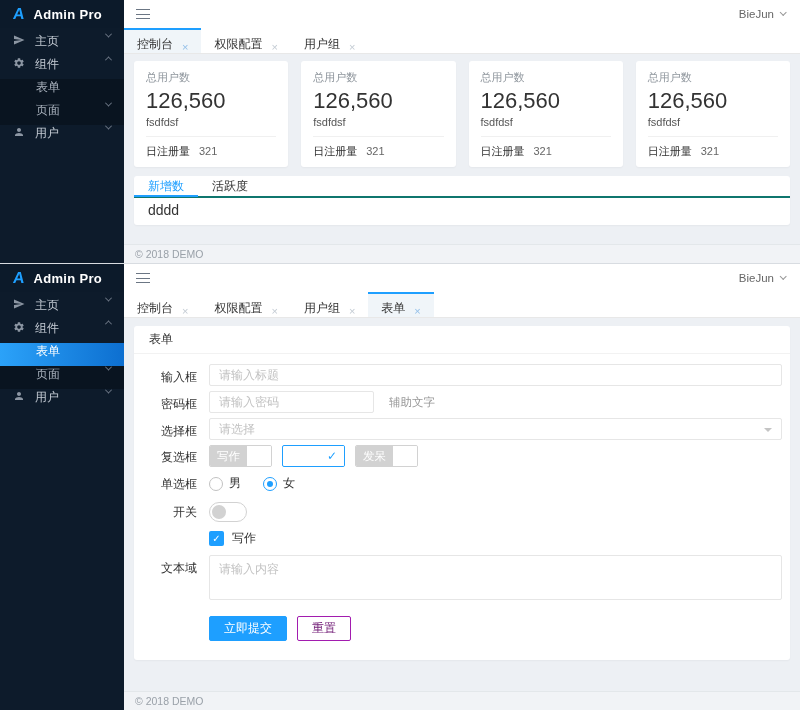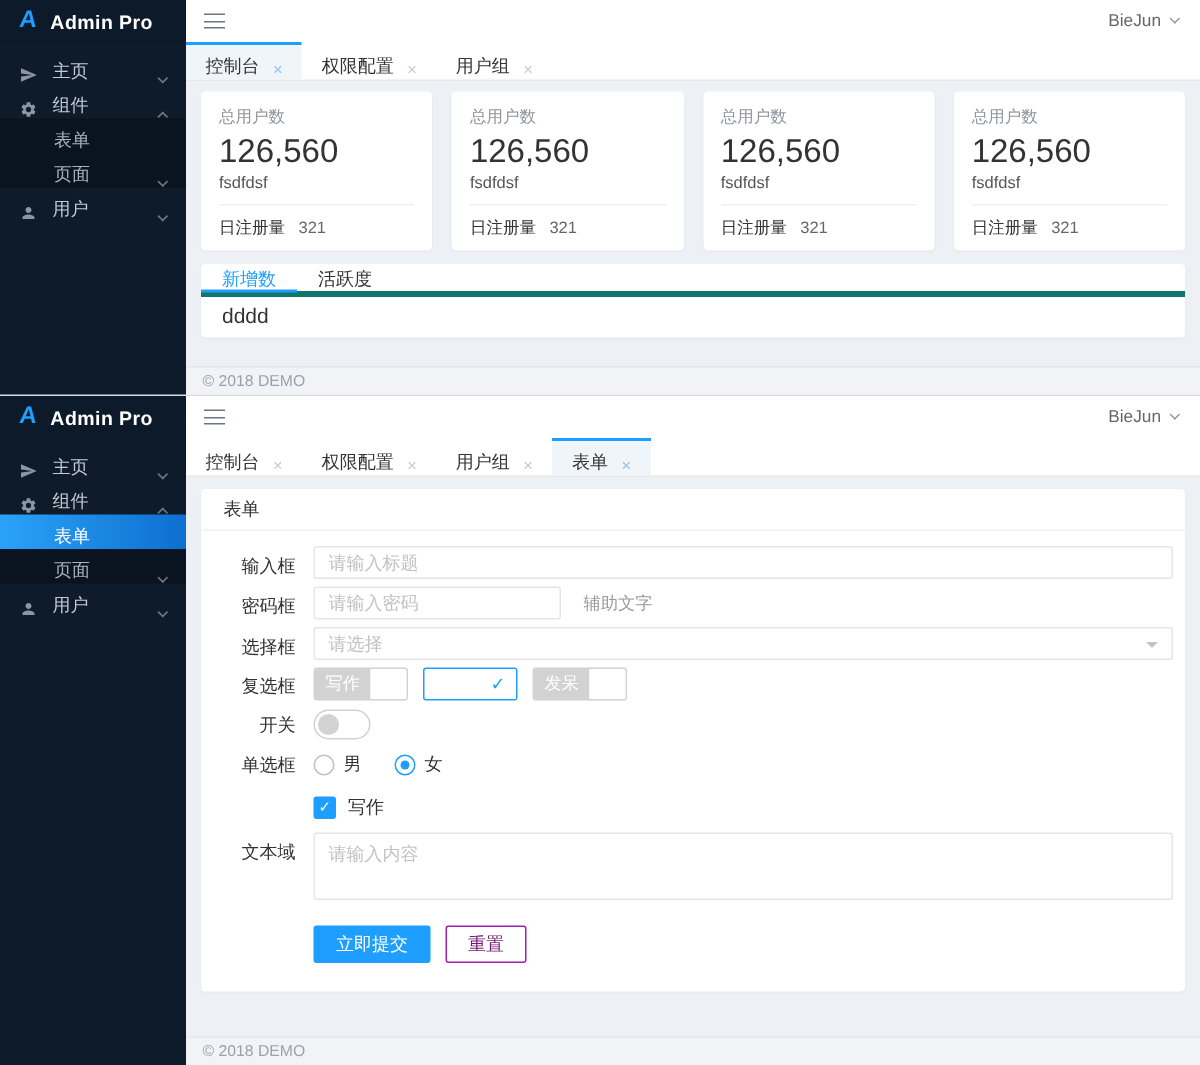--- a/index.html
+++ b/index.html
@@ -9,21 +9,21 @@
   .section { display:flex; width:800px; }
   .section-top { height:263px; }
   .section-bottom { height:447px; border-top:1px solid #d8dce1; }
 
   
   .sidebar { width:124px; flex-shrink:0; background:#0d1b2b; display:flex; flex-direction:column; }
   .logo { height:28px; background:#0c1a2a; display:flex; align-items:center; padding-left:13px; }
   .logo-a { color:#1e9fff; font-weight:bold; font-size:16px; transform:skewX(-6deg); margin-right:9px; }
   .logo-title { color:#ffffff; font-size:13px; font-weight:bold; letter-spacing:.3px; }
   .nav { padding-top:5px; font-size:12px; }
-  .nav-item { height:23px; display:flex; align-items:flex-end; padding:0 13px; cursor:pointer; }
+  .nav-item { height:23px; display:flex; align-items:flex-start; padding:0 13px; cursor:pointer; }
   .nav-item .nicon { width:13px; height:13px; margin-right:9px; display:flex; align-items:center; }
   .nav-item .nicon svg { width:12px; height:12px; fill:#8c96a3; }
   .nav-item .nlabel { flex:1; color:#c4cbd4; }
   .chev { width:5px; height:5px; border-right:1px solid #6e7987; border-bottom:1px solid #6e7987; flex-shrink:0; }
   .chev.down { transform:rotate(45deg) translate(-1px,-1px); }
   .chev.up { transform:rotate(-135deg) translate(-1px,-1px); }
   .nav-sub { background:#091420; }
   .nav-sub .nav-item { padding-left:36px; }
   .nav-sub .nlabel { color:#a9b2bd; }
   .nav-sub .nav-item.active { background:linear-gradient(90deg,#2ba2f9,#0d6fd0); }
@@ -52,21 +52,21 @@
   .card { background:#fff; border-radius:3px; box-shadow:0 1px 2px rgba(0,0,0,.04); }
   .stat { flex:1; padding:9px 12px 0; }
   .stat-title { font-size:11px; color:#8e959c; }
   .stat-value { font-size:22px; color:#333; margin-top:3px; }
   .stat-note { font-size:11px; color:#555; margin:2px 0 8px; }
   .stat-foot { border-top:1px solid #f0f0f0; padding:7px 0 8px; font-size:11px; display:flex; gap:9px; align-items:baseline; }
   .stat-foot .k { color:#333; }
   .stat-foot .v { color:#666; }
 
   .panel-card { margin-top:9px; }
-  .ptabs { display:flex; border-bottom:4px solid #0f766e; height:22px; font-size:12px; }
+  .ptabs { display:flex; border-bottom:2px solid #0f766e; height:22px; font-size:12px; }
   .ptab { padding:0 14px; line-height:21px; color:#333; cursor:pointer; border-bottom:2px solid transparent; margin-bottom:-1px; }
   .ptab.active { color:#1e9fff; border-bottom-color:#1e9fff; }
   .pbody { padding:4px 14px 7px; font-size:14px; color:#333; }
 
   
   .form-card { margin-top:1px; }
   .form-head { padding:5px 15px; font-size:12px; color:#333; border-bottom:1px solid #f2f2f2; }
   .form-body { padding:10px 8px 14px 15px; }
   .frow { display:flex; align-items:flex-start; margin-bottom:5px; }
   .flabel { width:48px; flex-shrink:0; text-align:right; font-size:12px; color:#333; margin-right:12px; padding-top:5px; }
@@ -342,43 +342,43 @@
                 <span class="t">阅读</span>
                 <span class="sq">✓</span>
               </div>
               <div class="cbtn">
                 <span class="t">发呆</span>
                 <span class="sq">✓</span>
               </div>
             </div>
           </div>
 
-          <div class="frow">
-            <div class="flabel" style="padding-top:3px">开关</div>
-            <div class="fctrl">
-              <div class="switch">
-                  <span class="knob"></span>
-                </div>
-            </div>
-          </div>
-
           <div class="frow mb8">
             <div class="flabel" style="padding-top:4px">单选框</div>
             <div class="fctrl radios">
               <div class="radio">
                 <span class="rcirc"></span>
                 <span>男</span>
               </div>
               <div class="radio checked">
                 <span class="rcirc"></span>
                 <span>女</span>
               </div>
             </div>
           </div>
 
+          <div class="frow">
+            <div class="flabel" style="padding-top:3px">开关</div>
+            <div class="fctrl">
+              <div class="switch">
+                  <span class="knob"></span>
+                </div>
+            </div>
+          </div>
+
           <div class="frow mb8">
             <div class="flabel"></div>
             <div class="fctrl">
               <div class="tagcb">
                 <span class="box">✓</span>
                 <span>写作</span>
               </div>
             </div>
           </div>
 

